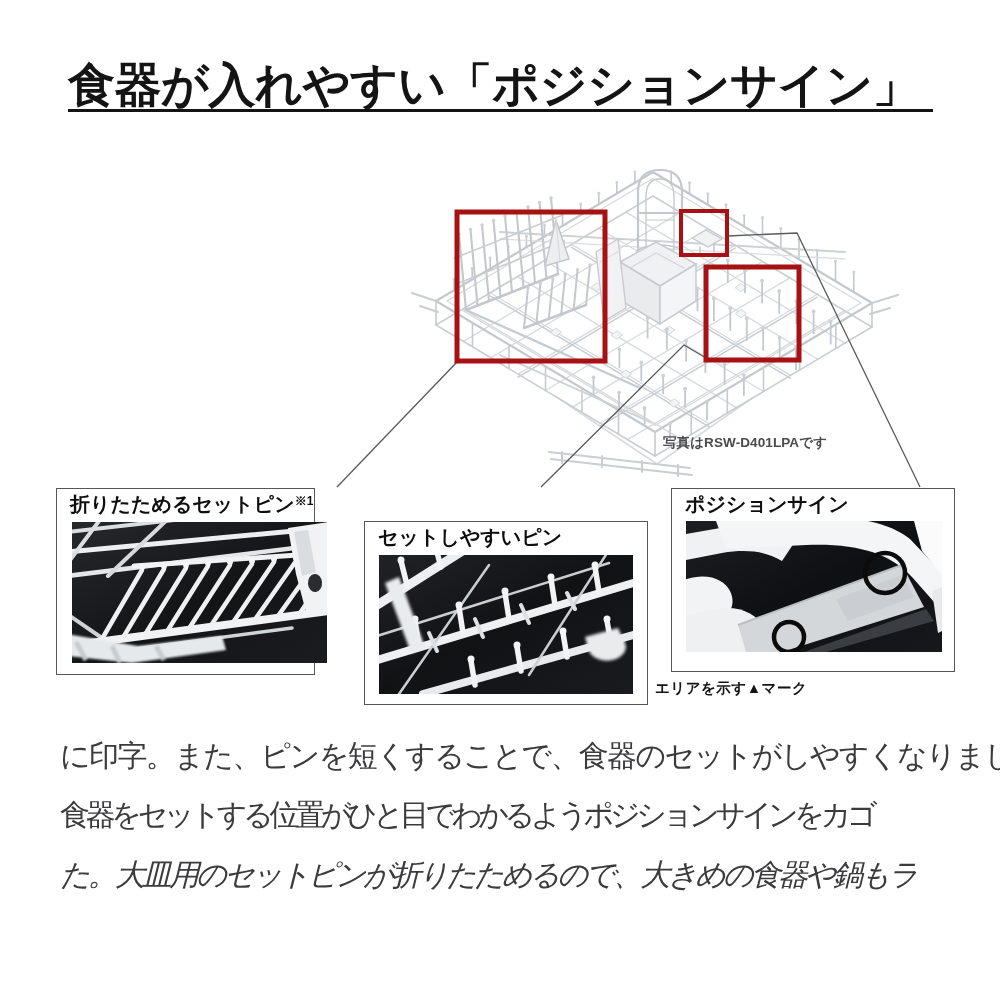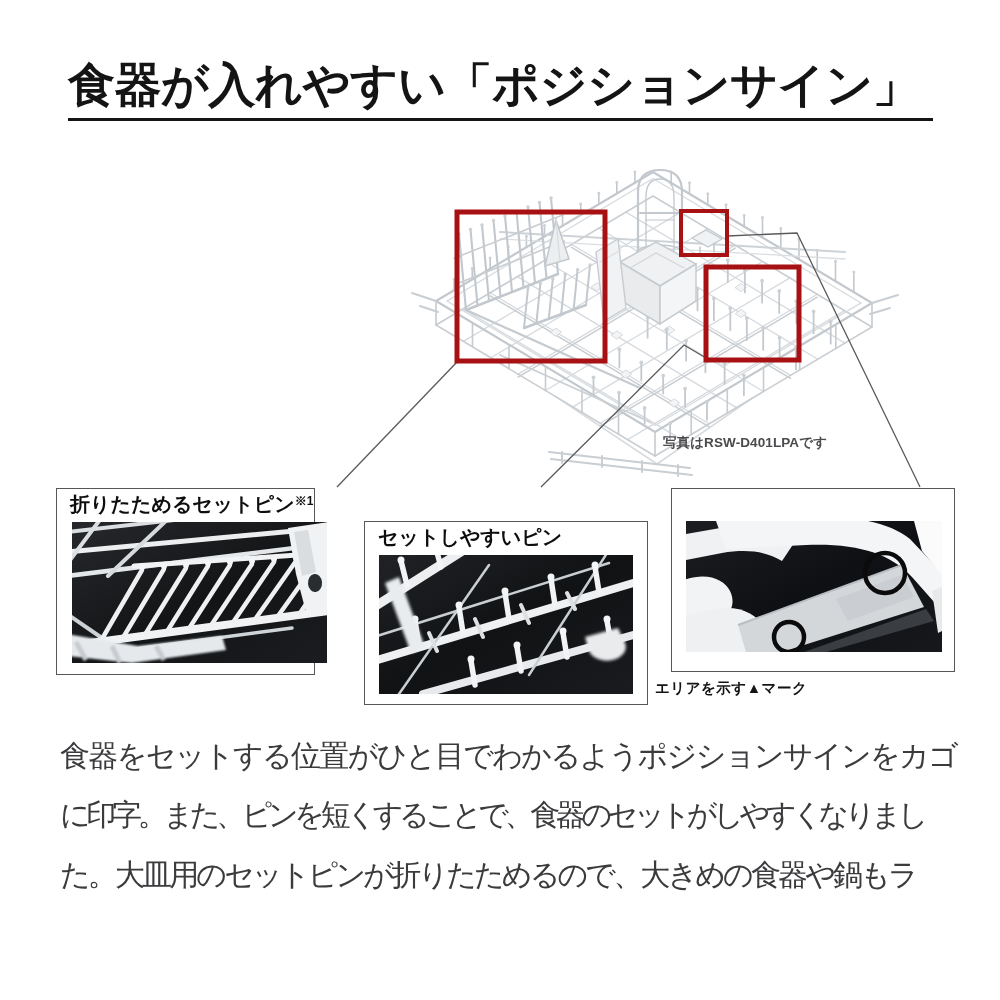--- a/index.html
+++ b/index.html
@@ -5,21 +5,20 @@
   html,body{margin:0;padding:0;}
   body{
     width:1000px;height:1000px;position:relative;overflow:hidden;
     background:#ffffff;
     font-family:"Liberation Sans", sans-serif;
   }
   .abs{position:absolute;}
   .title-wrap{
     left:68px;top:60px;width:865px;
     border-bottom:3px solid #141414;
-    padding-bottom:9px;
   }
   .title{
     font-size:47px;font-weight:bold;color:#141414;
     letter-spacing:-0.5px;line-height:1.05;
     white-space:nowrap;
   }
   .illus{left:0;top:0;width:1000px;height:1000px;pointer-events:none;}
   .caption{
     left:663px;top:434px;
     font-size:13.5px;font-weight:bold;color:#4b4b4e;
@@ -46,21 +45,21 @@
     left:655px;top:679px;width:301px;text-align:left;
     font-size:14.5px;font-weight:bold;color:#131313;letter-spacing:0.5px;
   }
   .body-text{
     left:60px;top:726px;width:940px;
     font-size:30px;line-height:59.3px;color:#3b3b3e;
   }
   .body-text div{white-space:nowrap;}
   .body-text div:nth-child(1){letter-spacing:-1.65px;}
   .body-text div:nth-child(2){letter-spacing:-4.35px;}
-  .body-text div:nth-child(3){letter-spacing:-2.87px;}
+  .body-text div:nth-child(3){letter-spacing:-2.87px;font-style:italic;}
   .body-text div:nth-child(4){letter-spacing:-2.95px;}
 </style>
 </head>
 <body>
 
 <div class="abs title-wrap">
   <div class="title">食器が入れやすい「ポジションサイン」</div>
 </div>
 
 <svg class="abs illus" width="1000" height="1000" viewBox="0 0 1000 1000">
@@ -439,20 +438,21 @@
       </g>
       <g filter="url(#soft2)">
         <path d="M6,28 L20,22 L46,92 L32,98 Z" fill="#e9ecee"></path>
         <path d="M210,96 a18,13 0 1 0 36,-8 l-7,-15 -33,9 Z" fill="#e9ebed"></path>
       </g>
     </svg>
   </div>
 </div>
 
 <div class="abs panel" id="panel3">
+  <div class="panel-label"><span>ポジションサイン</span></div>
   <div class="photo">
     <svg width="256" height="131" viewBox="0 0 256 131">
       <defs>
         <linearGradient id="pbg3" x1="0" y1="0" x2="1" y2="1">
           <stop offset="0" stop-color="#1c1e21"></stop>
             <stop offset="0.5" stop-color="#0e1013"></stop>
             <stop offset="1" stop-color="#16181b"></stop>
         </linearGradient>
       </defs>
       <rect width="256" height="131" fill="url(#pbg3)"></rect>
@@ -470,16 +470,16 @@
         <circle cx="199" cy="52" r="20"></circle>
         <circle cx="103" cy="116" r="15"></circle>
       </g>
     </svg>
   </div>
 </div>
 
 <div class="abs area-note">エリアを示す▲マーク</div>
 
 <div class="abs body-text">
+  <div>に印字。また、ピンを短くすることで、食器のセットがしやすくなりまし</div>
   <div>食器をセットする位置がひと目でわかるようポジションサインをカゴ</div>
-  <div>に印字。また、ピンを短くすることで、食器のセットがしやすくなりまし</div>
   <div>た。大皿用のセットピンが折りたためるので、大きめの食器や鍋もラ</div>
 </div>
 
 </body></html>

